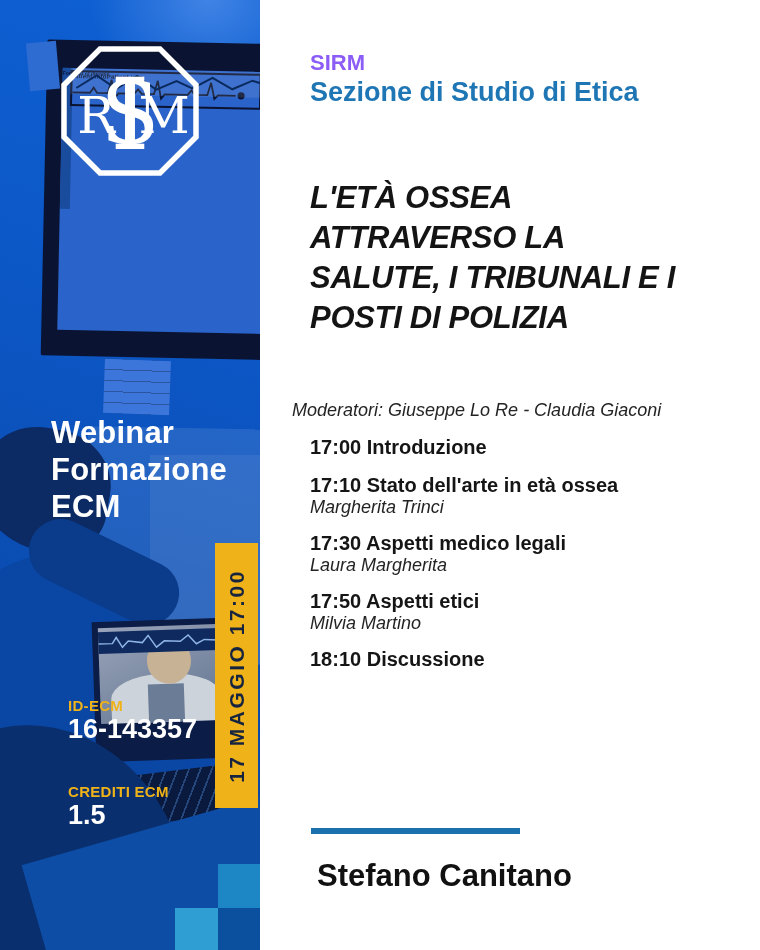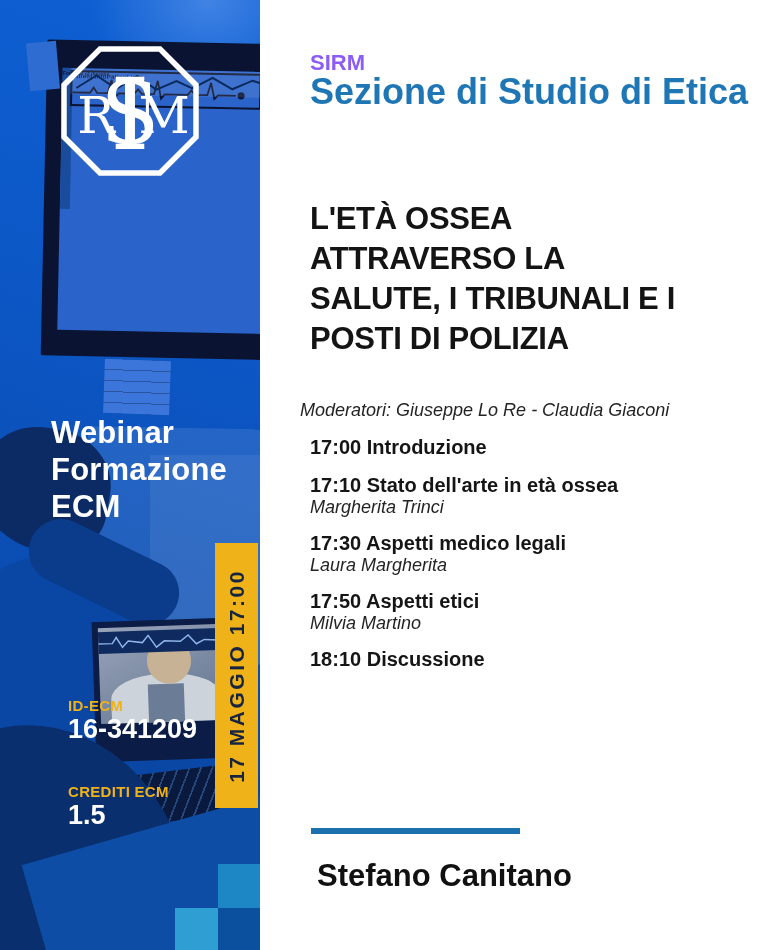--- a/index.html
+++ b/index.html
@@ -86,24 +86,24 @@
                font-size:21px; font-weight:800; letter-spacing:2.5px; color:#172440; }
 
   
   .sq { position:absolute; z-index:4; }
   .sq-light { left:218px; top:864px; width:42px; height:44px; background:#1d86c5; }
   .sq-teal  { left:175px; top:908px; width:43px; height:42px; background:#2f9fd3; }
   .sq-mid   { left:218px; top:908px; width:42px; height:42px; background:#0b4f9f; }
 
   
   .org      { position:absolute; left:310px; top:50px;  font-size:22px; font-weight:800; color:#8b5cf6; }
-  .section  { position:absolute; left:310px; top:71px;  font-size:36px; font-weight:800; color:#1f76b5; }
-  .title    { position:absolute; left:310px; top:199px; font-size:31px; line-height:40px;
-              font-weight:800; color:#141414; letter-spacing:-.3px; }
-  .moderators { position:absolute; left:300px; top:400px; font-size:18px; font-style:italic; color:#242424; }
+  .section  { position:absolute; left:310px; top:77px;  font-size:27px; font-weight:800; color:#1f76b5; }
+  .title    { position:absolute; left:310px; top:178px; font-size:31px; line-height:40px;
+              font-weight:800; color:#141414; letter-spacing:-.3px;font-style:italic; }
+  .moderators { position:absolute; left:292px; top:400px; font-size:18px; font-style:italic; color:#242424; }
 
   .schedule { position:absolute; left:310px; top:436px; width:420px; }
   .sched-item { margin-bottom:15px; }
   .sched-head { font-size:20px; font-weight:800; color:#151515; line-height:23px; }
   .sched-speaker { font-size:18px; font-style:italic; color:#242424; line-height:20px; }
   .sched-speaker:empty { display:none; }
 
   .footer-bar  { position:absolute; left:311px; top:828px; width:209px; height:6px; background:#1b70ae; }
   .footer-role { position:absolute; left:318px; top:840px; font-size:19px; color:#1c1c1c; }
   .footer-name { position:absolute; left:317px; top:858px; font-size:31px; font-weight:800; color:#111111; }
@@ -193,21 +193,21 @@
     </div>
 
     <div class="webinar">
       <div>Webinar</div>
       <div>Formazione</div>
       <div>ECM</div>
     </div>
 
     <div class="ecm-block ecm-idecm">
       <div class="ecm-label">ID-ECM</div>
-      <div class="ecm-value">16-341209</div>
+      <div class="ecm-value">16-143357</div>
     </div>
     <div class="ecm-block ecm-crediti">
       <div class="ecm-label">CREDITI ECM</div>
       <div class="ecm-value">1.5</div>
     </div>
 
     <div class="date-band">
       <span>17 MAGGIO 17:00</span>
     </div>
 

